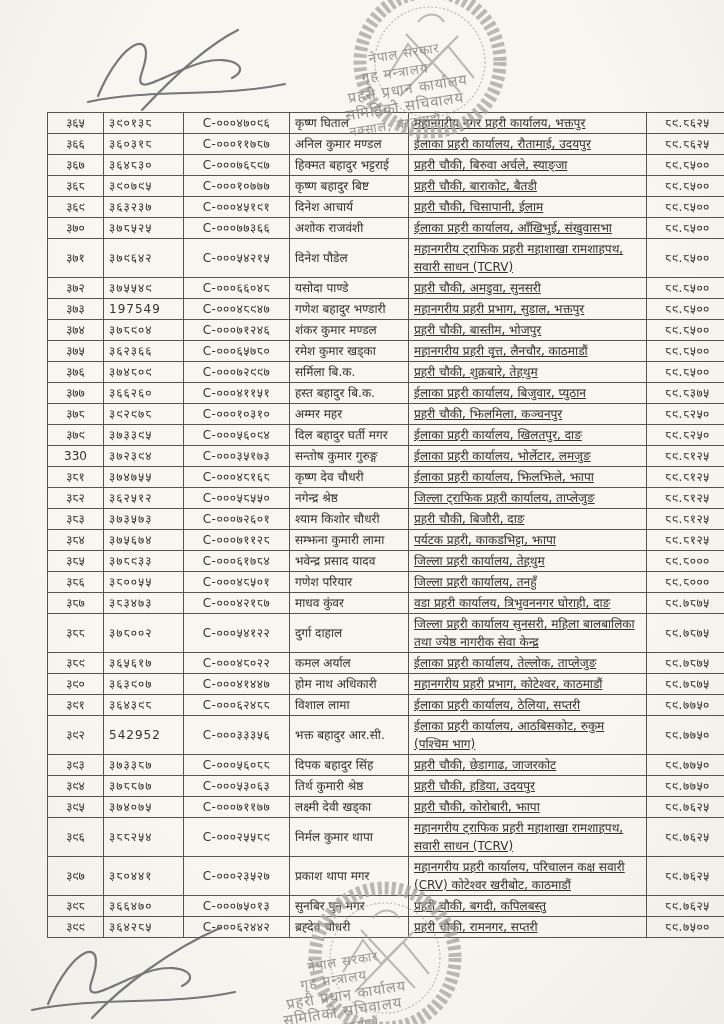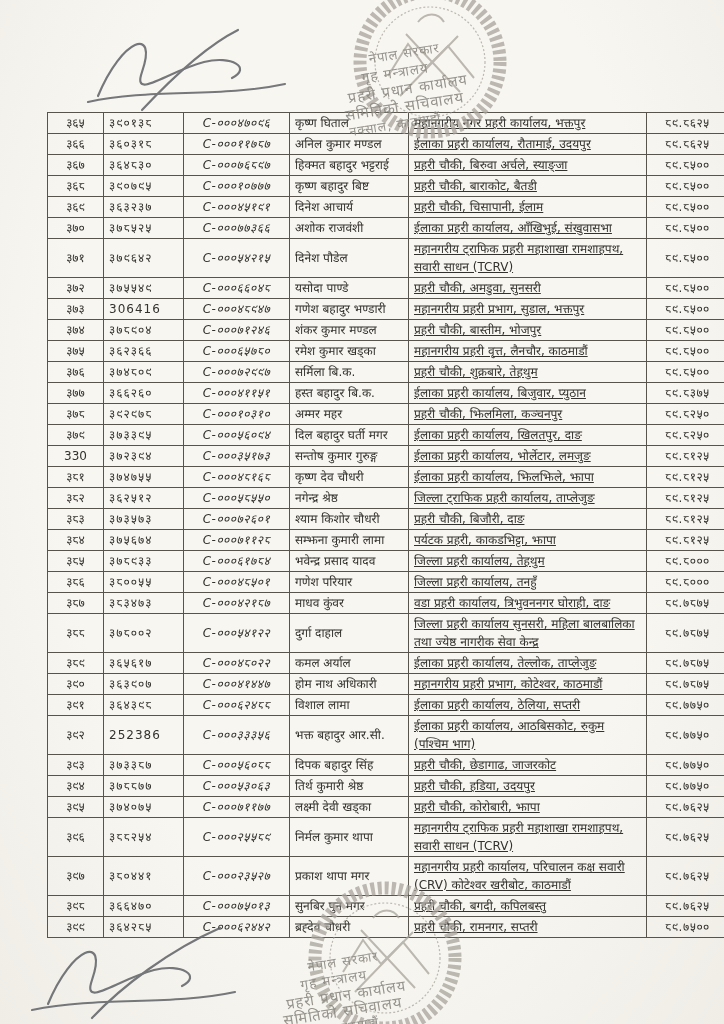--- a/index.html
+++ b/index.html
@@ -28,21 +28,21 @@
     color:#34322e;
   }
   table.roster td{
     border:1px solid #57544e;
     padding:1px 5px;
     vertical-align:middle;
     overflow:hidden;
   }
   td.c-sn{width:45px;text-align:center;}
   td.c-reg_no{width:69px;letter-spacing:1px;}
-  td.c-citizenship_no{width:95px;text-align:center;letter-spacing:.5px;font-style:italic;}
+  td.c-citizenship_no{width:95px;text-align:center;letter-spacing:.5px;}
   td.c-name{width:108px;text-align:left;}
   td.c-office{width:227px;text-align:left;text-decoration:underline;}
   td.c-score{width:71px;text-align:center;letter-spacing:.5px;}
   
   svg.stamp{position:absolute;pointer-events:none;z-index:3;overflow:visible;}
   svg.stamp text{
     font-family:"DejaVu Sans",sans-serif;
     fill:#8e8b85;
     opacity:.92;
   }
@@ -138,21 +138,21 @@
         <tr>
           <td class="c-sn">३७२</td>
           <td class="c-reg_no">३७५५४९</td>
           <td class="c-citizenship_no">C-०००६६०४८</td>
           <td class="c-name">यसोदा पाण्डे</td>
           <td class="c-office">प्रहरी चौकी, अमडुवा, सुनसरी</td>
           <td class="c-score">८९.८५००</td>
         </tr>
         <tr>
           <td class="c-sn">३७३</td>
-          <td class="c-reg_no">306416</td>
+          <td class="c-reg_no">197549</td>
           <td class="c-citizenship_no">C-०००४८९४७</td>
           <td class="c-name">गणेश बहादुर भण्डारी</td>
           <td class="c-office">महानगरीय प्रहरी प्रभाग, सुडाल, भक्तपुर</td>
           <td class="c-score">८९.८५००</td>
         </tr>
         <tr>
           <td class="c-sn">३७४</td>
           <td class="c-reg_no">३७८९०४</td>
           <td class="c-citizenship_no">C-०००७१२४६</td>
           <td class="c-name">शंकर कुमार मण्डल</td>
@@ -290,21 +290,21 @@
         <tr>
           <td class="c-sn">३९१</td>
           <td class="c-reg_no">३६४३९८</td>
           <td class="c-citizenship_no">C-०००६२४८८</td>
           <td class="c-name">विशाल लामा</td>
           <td class="c-office">ईलाका प्रहरी कार्यालय, ठेलिया, सप्तरी</td>
           <td class="c-score">८९.७७५०</td>
         </tr>
         <tr>
           <td class="c-sn">३९२</td>
-          <td class="c-reg_no">252386</td>
+          <td class="c-reg_no">542952</td>
           <td class="c-citizenship_no">C-०००३३३५६</td>
           <td class="c-name">भक्त बहादुर आर.सी.</td>
           <td class="c-office">ईलाका प्रहरी कार्यालय, आठबिसकोट, रुकुम (पश्चिम भाग)</td>
           <td class="c-score">८९.७७५०</td>
         </tr>
         <tr>
           <td class="c-sn">३९३</td>
           <td class="c-reg_no">३७३३८७</td>
           <td class="c-citizenship_no">C-०००५६०८८</td>
           <td class="c-name">दिपक बहादुर सिंह</td>

